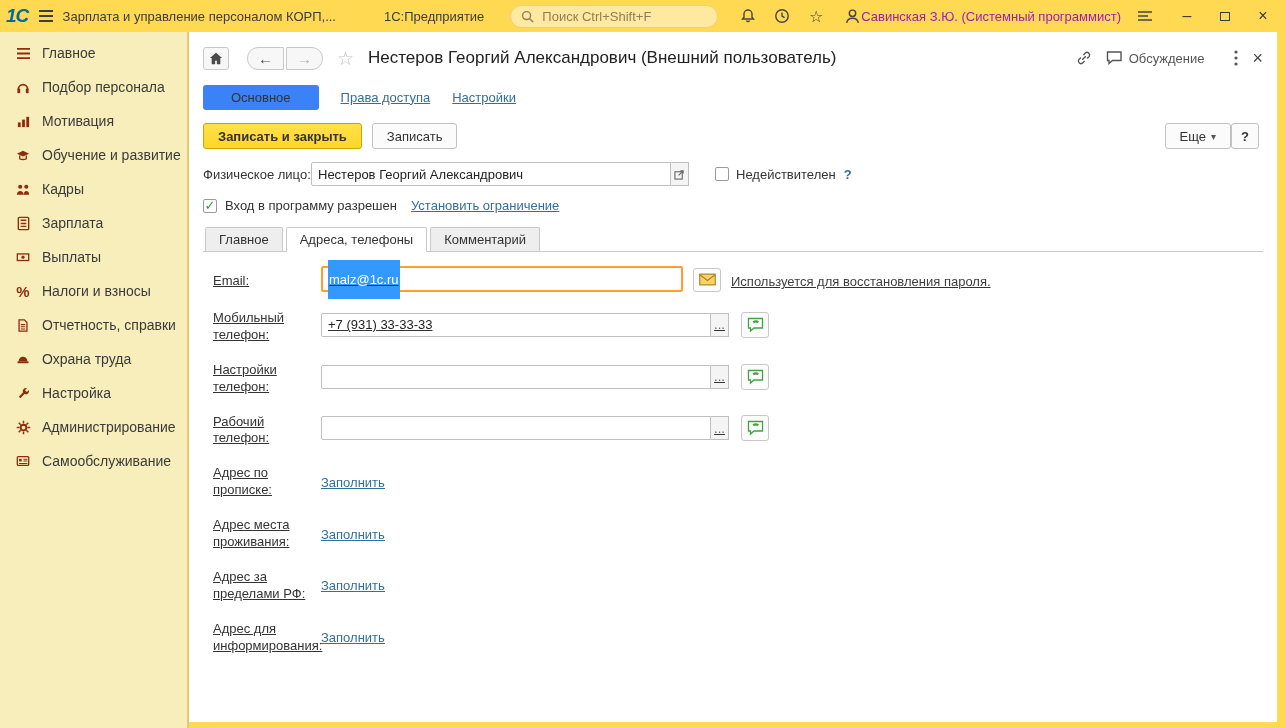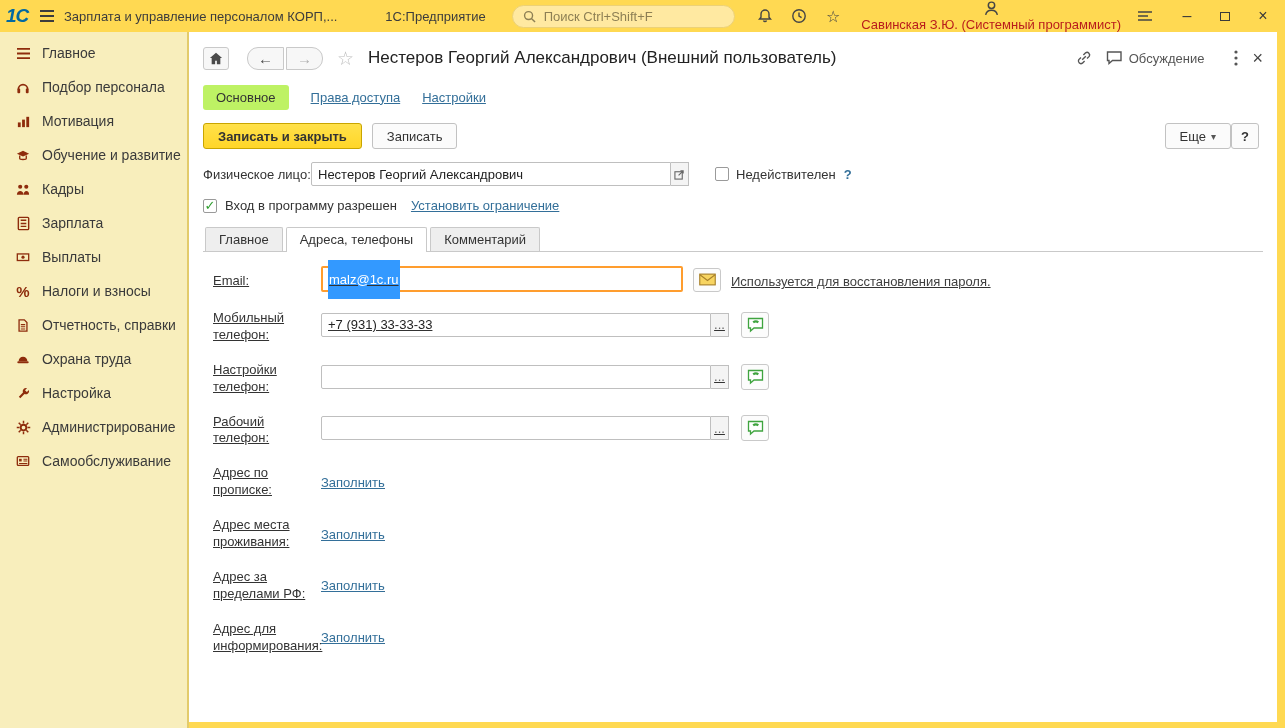--- a/index.html
+++ b/index.html
@@ -12,21 +12,21 @@
   .tb-btn{width:24px;height:24px;display:flex;align-items:center;justify-content:center;color:#3d3d3d;cursor:pointer;}
   .tb-title{color:#3c3c3c;font-size:13px;white-space:nowrap;}
   .tb-subtitle{color:#3c3c3c;font-size:13px;margin-left:40px;white-space:nowrap;}
   .search{margin-left:18px;width:296px;height:23px;background:#ffe9a1;border:1px solid #ecd177;border-radius:12px;
     display:flex;align-items:center;padding:0 10px;gap:6px;}
   .search input{border:none;background:transparent;outline:none;font-size:13px;color:#6b5d33;width:100%;
     font-family:"Liberation Sans",sans-serif;}
   .search input::placeholder{color:#8d7f54;}
   .tb-icons{display:flex;align-items:center;gap:14px;margin-left:12px;color:#454545;}
   .tb-ic{width:20px;height:20px;display:flex;align-items:center;justify-content:center;cursor:pointer;font-size:16px;color:#454545;}
-  .user{display:flex;align-items:center;margin-left:10px;cursor:pointer;color:#b91c1c;white-space:nowrap;flex-direction:column;}
+  .user{display:flex;align-items:center;margin-left:10px;cursor:pointer;color:#a21caf;white-space:nowrap;}
   .winctls{display:flex;align-items:center;gap:22px;margin-left:18px;margin-right:6px;}
   .winctl{cursor:pointer;color:#3a3a3a;font-size:16px;display:flex;align-items:center;justify-content:center;width:16px;height:16px;}
   .maxbox{display:inline-block;width:10px;height:9px;border:1.5px solid #3a3a3a;}
   
   .app-body{display:flex;height:696px;background:#ffd952;}
   .sidebar{width:189px;background:#f8eebc;border-right:2px solid #e3cb6b;padding-top:4px;flex:none;}
   .side-item{height:34px;display:flex;align-items:center;gap:10px;padding-left:14px;cursor:pointer;color:#3a3a3a;font-size:14px;}
   .side-ic{width:18px;height:18px;flex:none;color:#8e2c0c;display:flex;align-items:center;justify-content:center;font-weight:bold;}
   
   .main{flex:1;background:#fff;margin:0 8px 6px 0;padding:4px 14px 0 14px;overflow:hidden;}
@@ -35,21 +35,21 @@
   .nav-pair{display:flex;gap:2px;margin-left:10px;}
   .nav-btn{width:37px;height:23px;border:1px solid #c9c9c9;background:#f7f7f7;display:flex;align-items:center;justify-content:center;cursor:pointer;font-size:15px;color:#4a4a4a;}
   .nav-back{border-radius:11px 0 0 11px;}
   .nav-fwd{border-radius:0 11px 11px 0;color:#b0b0b0;}
   .fav-star{color:#bdbdbd;font-size:19px;margin-left:6px;cursor:pointer;}
   .doc-title{font-size:17px;color:#222;margin-left:6px;white-space:nowrap;}
   .doc-right{margin-left:auto;display:flex;align-items:center;gap:14px;color:#555;}
   .doc-ic{cursor:pointer;display:flex;align-items:center;gap:6px;color:#555;}
   .doc-close{font-size:18px;color:#444;cursor:pointer;}
   .nav-tabs{display:flex;align-items:center;gap:22px;height:30px;margin-top:2px;}
-  .nav-tab-active{background:#bef264;padding:5px 13px;border-radius:3px;color:#333;cursor:pointer;}
+  .nav-tab-active{background:#3b82f6;padding:5px 28px;border-radius:3px;color:#333;cursor:pointer;}
   .nav-tab-link{color:#336f99;text-decoration:underline;cursor:pointer;}
   .cmd-bar{display:flex;align-items:center;gap:10px;margin-top:10px;height:28px;}
   .btn{height:26px;border:1px solid #c2c2c2;border-radius:3px;background:#fbfbfb;padding:12px 14px;display:flex;align-items:center;gap:5px;cursor:pointer;color:#333;font-size:13px;}
   .btn-primary{background:linear-gradient(#ffe14a,#ffd629);border:1px solid #c9a500;font-weight:bold;}
   .btn-help{padding:0 9px;font-weight:bold;}
   .cmd-right{margin-left:auto;display:flex;gap:0;margin-right:4px;}
   .caret{font-size:10px;color:#555;}
   
   .field-row{display:flex;align-items:center;margin-top:12px;gap:0;}
   .f-label{width:108px;color:#333;flex:none;}

